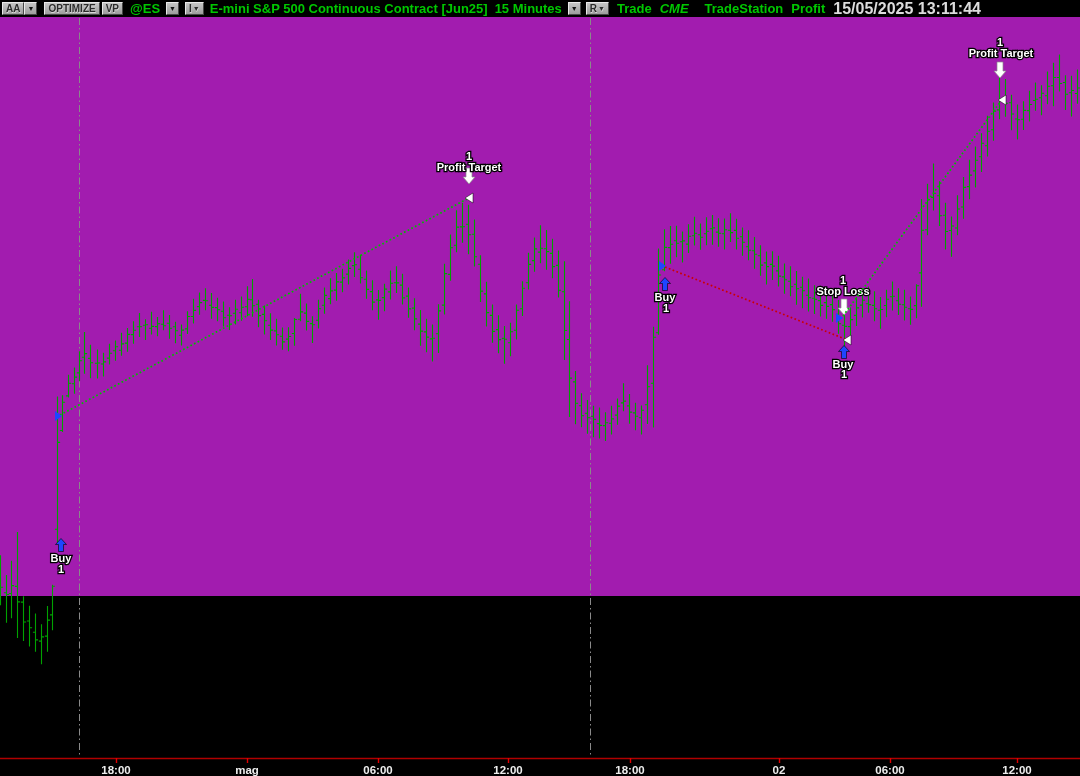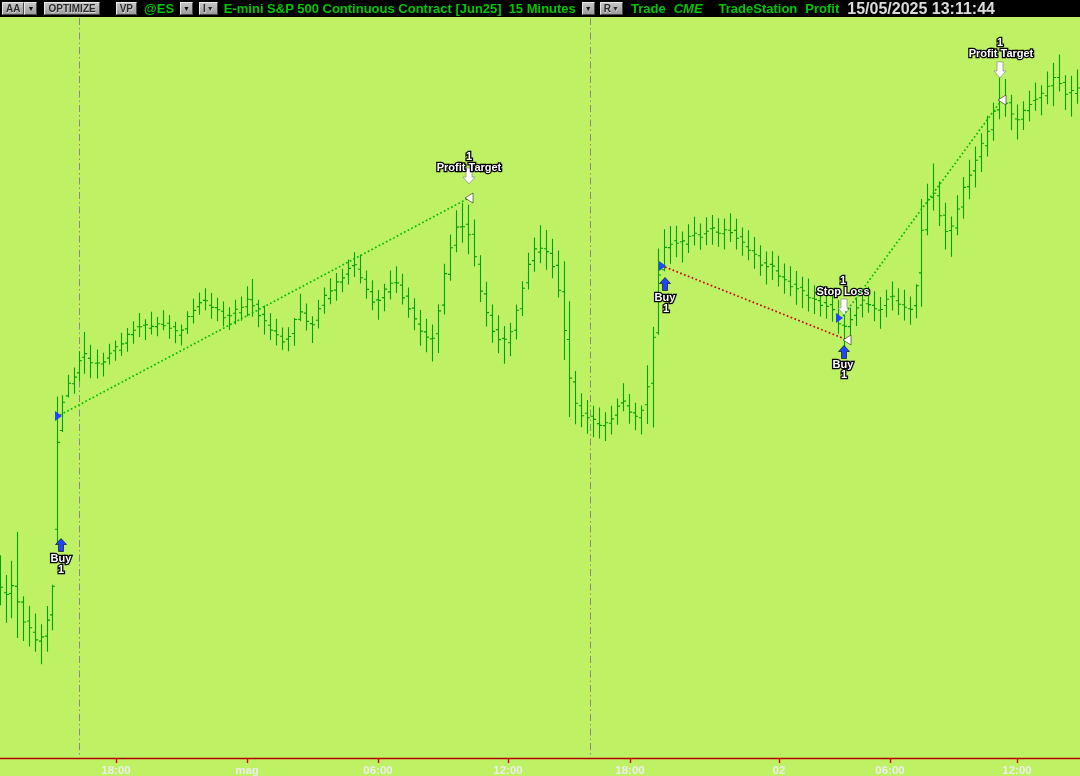--- a/index.html
+++ b/index.html
@@ -1,17 +1,17 @@
 <!DOCTYPE html>
 <html><head>
 <meta charset="utf-8">
 <style>
   html,body{margin:0;padding:0;background:#000;width:1080px;height:776px;overflow:hidden;
     font-family:"Liberation Sans",sans-serif;}
-  #stage{position:relative;width:1080px;height:776px;background:#bef264;}
+  #stage{position:relative;width:1080px;height:596px;background:#a21caf;}
   
   #toolbar{position:absolute;left:0;top:0;width:1080px;height:17px;background:#000;
     display:flex;align-items:center;z-index:5;}
   .tbtn{display:inline-flex;align-items:center;justify-content:center;height:13px;
     background:linear-gradient(#c6c6c6,#9d9d9d);border-top:1px solid #e9e9e9;border-left:1px solid #e9e9e9;
     border-right:1px solid #474747;border-bottom:1px solid #474747;color:#2b2b2b;
     font-size:10px;font-weight:bold;padding:0 3px;box-sizing:border-box;letter-spacing:0px;
     text-shadow:0.5px 0.5px 0 #d8d8d8;}
   .dd{width:13px;padding:0;}
   .dd .car{font-size:7px;line-height:7px;color:#111;text-shadow:none;}
@@ -24,21 +24,21 @@
 <body>
 
 <div id="stage">
 
   <div id="toolbar">
     <span class="tbtn" style="margin-left:2px;">AA</span>
     <span class="tbtn dd">
         <span class="car">▼</span>
       </span>
     <span class="tbtn" style="margin-left:7px;text-align:center;">OPTIMIZE</span>
-    <span class="tbtn" style="margin-left:16px;">VP</span>
+    <span class="tbtn" style="margin-left:2px;">VP</span>
     <span class="grntxt" style="margin-left:7px;">@ES</span>
     <span class="tbtn dd" style="margin-left:6px;">
         <span class="car">▼</span>
       </span>
     <span class="tbtn" style="margin-left:6px;">
         <span>I</span>
         <span class="car" style="font-size:7px;margin-left:1px;">▼</span>
       </span>
     <span class="grntxt" style="margin-left:6px;text-align:right;">E-mini S&amp;P 500 Continuous Contract [Jun25]</span>
     <span class="grntxt" style="margin-left:7px;text-align:right;">15 Minutes</span>

